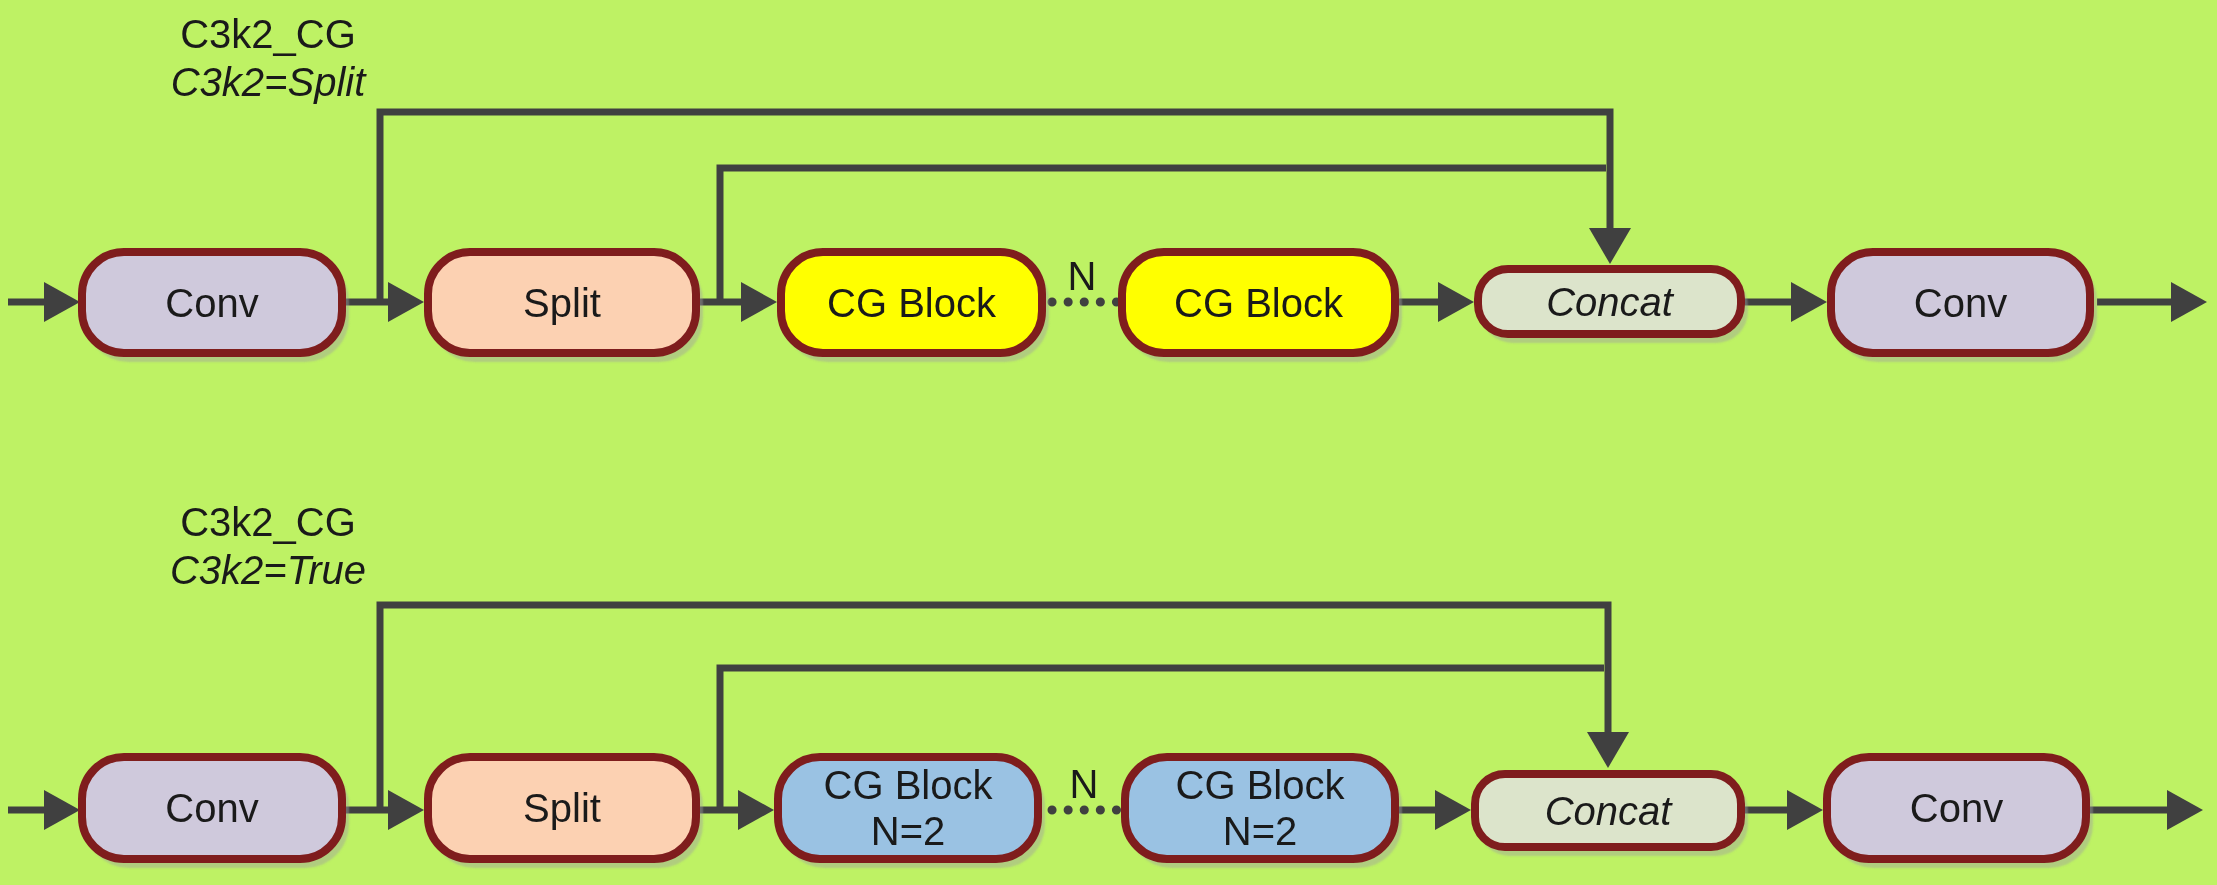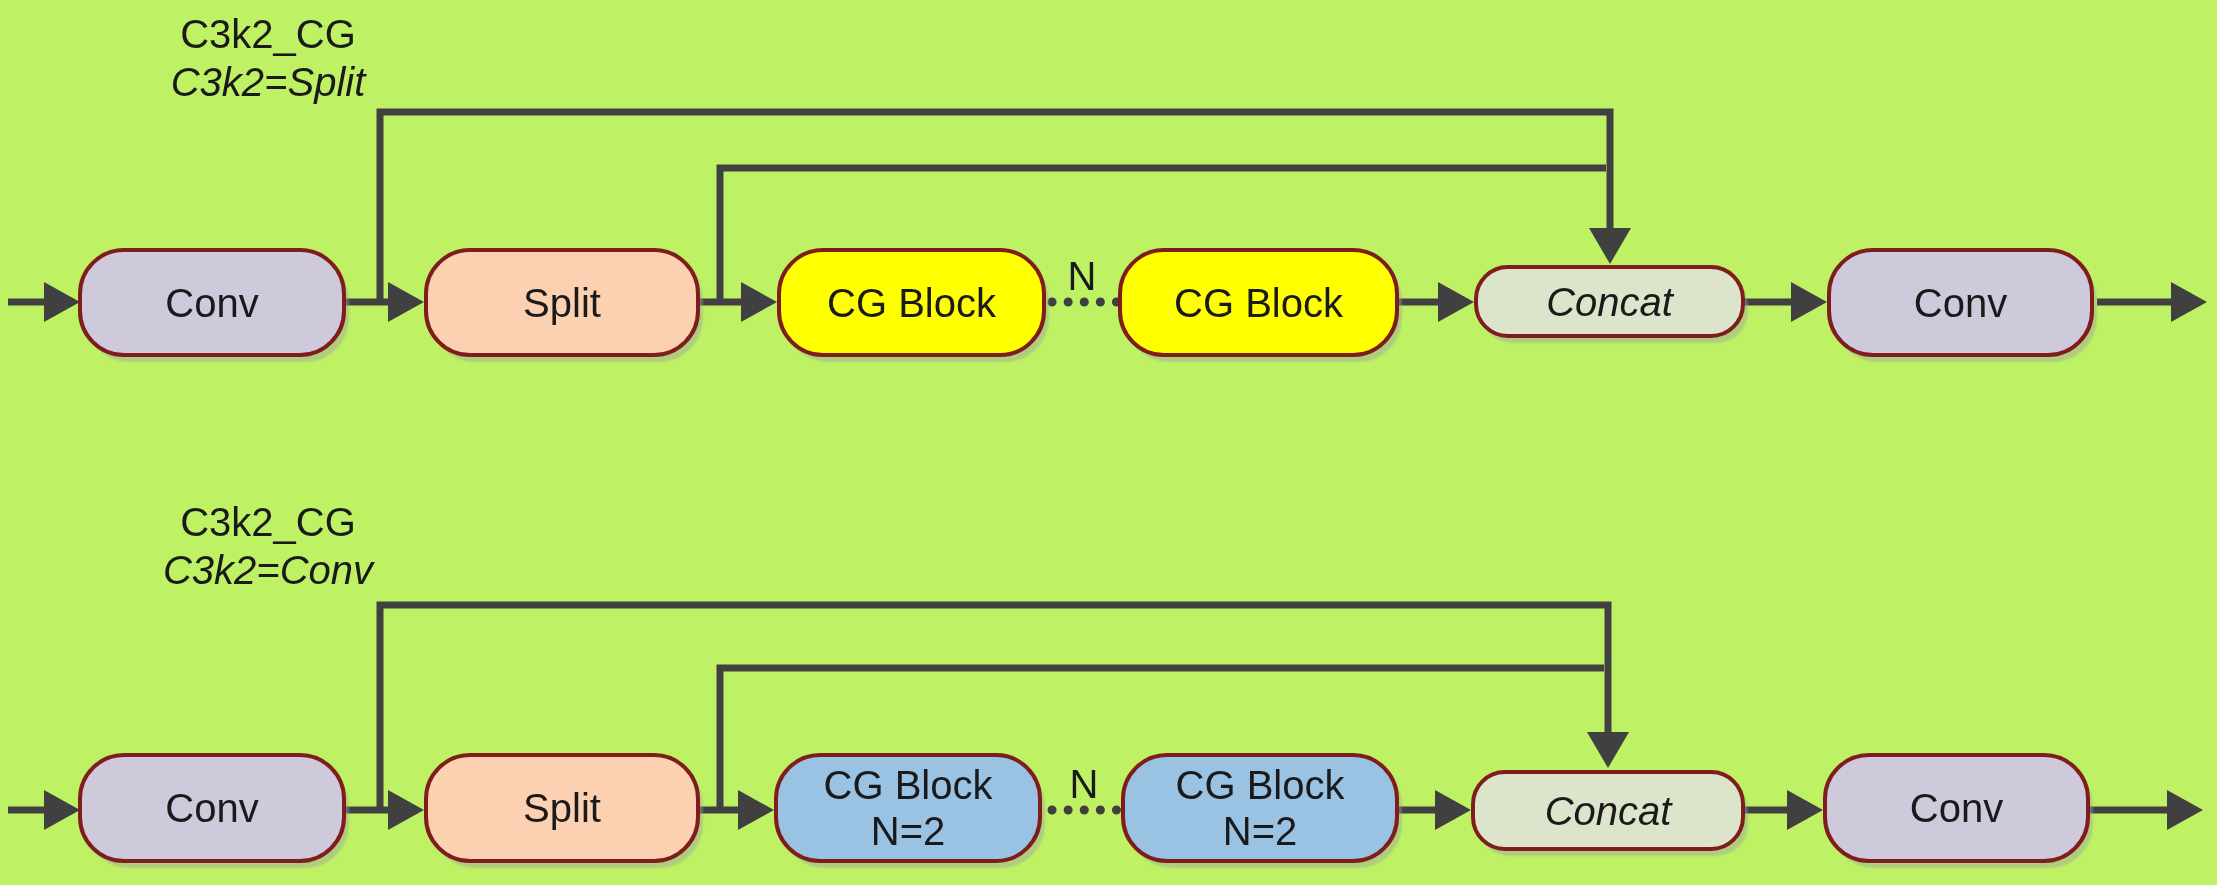--- a/index.html
+++ b/index.html
@@ -8,21 +8,21 @@
     width:2217px;height:885px;
     background:#bef264;
     font-family:"Liberation Sans", sans-serif;
     color:#1f1f1f;
     overflow:hidden;
   }
   #wires{position:absolute;left:0;top:0;width:2217px;height:885px;}
   .box{
     position:absolute;
     box-sizing:border-box;
-    border:4px solid #7f1d1d;
+    border:8px solid #7f1d1d;
     border-radius:46px;
     display:flex;
     flex-direction:column;
     align-items:center;
     justify-content:center;
     font-size:40px;
     line-height:1.15;
     color:#1a1a1a;
     box-shadow:5px 7px 2px -2px rgba(160,160,160,0.45);
   }
@@ -117,21 +117,21 @@
   </div>
   <div class="box short" style="left: 1474px; top: 265px; width: 271px; height: 73px; background-color: rgb(220, 228, 203);">
     <span>Concat</span>
   </div>
   <div class="box" style="left: 1827px; top: 248px; width: 267px; height: 109px; background-color: rgb(207, 201, 220);">
     <span>Conv</span>
   </div>
 
   <div class="title-block" style="left:98px;top:498px;">
     <div>C3k2_CG</div>
-    <div class="variant">C3k2=Conv</div>
+    <div class="variant">C3k2=True</div>
   </div>
 
   <div class="box" style="left: 78px; top: 753px; width: 268px; height: 110px; background-color: rgb(207, 201, 220);">
     <span>Conv</span>
   </div>
   <div class="box" style="left: 424px; top: 753px; width: 276px; height: 110px; background-color: rgb(252, 209, 178);">
     <span>Split</span>
   </div>
   <div class="box" style="left: 774px; top: 753px; width: 268px; height: 110px; background-color: rgb(154, 194, 227);">
     <span>CG Block</span>

